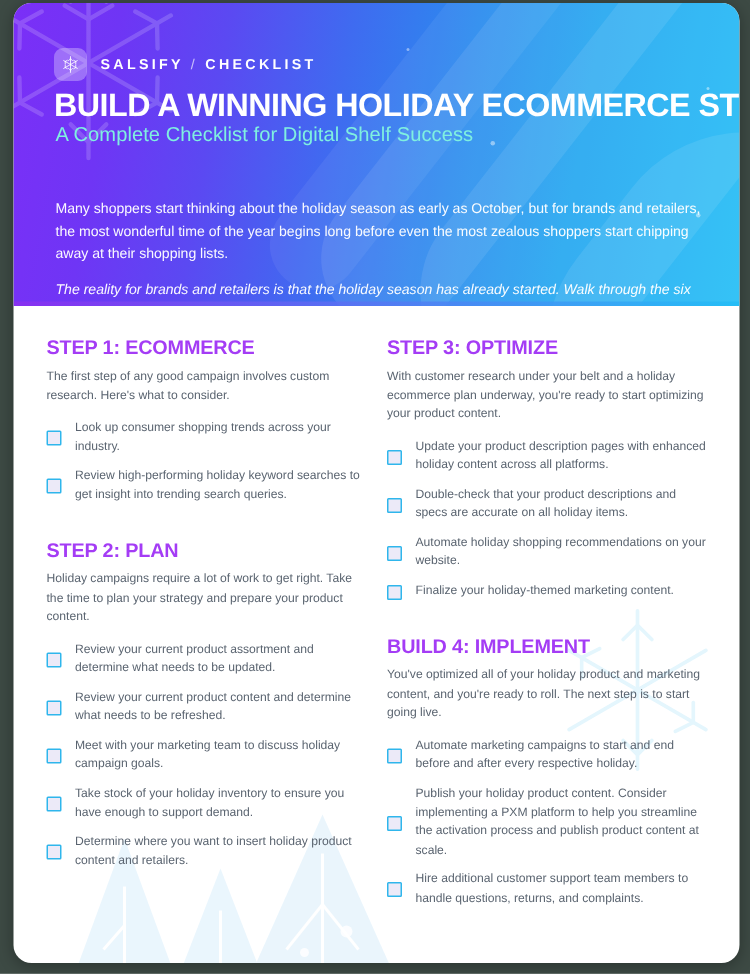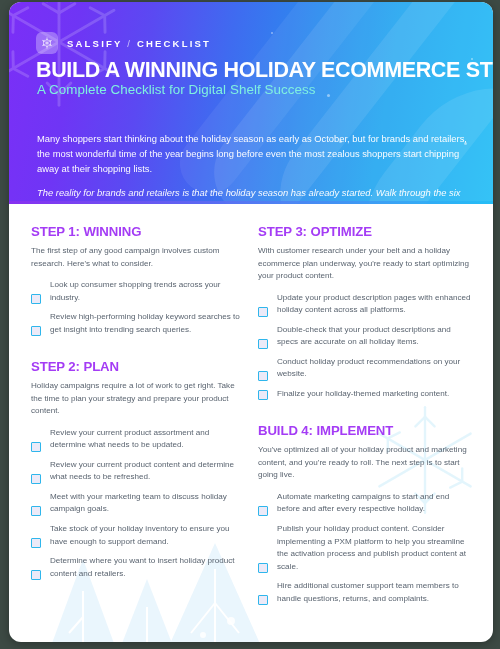--- a/index.html
+++ b/index.html
@@ -167,21 +167,21 @@
   .step-intro {
     color: #5a6470;
     font-size: 8.1px;
     line-height: 1.55;
     margin-bottom: 9px;
   }
 
   ul.checks { list-style: none; }
   ul.checks li {
     display: flex;
-    align-items: flex-end;
+    align-items: center;
     gap: 9px;
     margin-bottom: 7px;
   }
   .cbox {
     flex: none;
     width: 10px;
     height: 10px;
     margin-top: 1px;
     border: 1.6px solid #2fb6ec;
     background: #eceaf8;
@@ -330,21 +330,21 @@
           <line x1="-31" y1="-18" x2="-31" y2="-7"></line>
             <line x1="-31" y1="-18" x2="-21" y2="-23"></line>
           <line x1="31" y1="18" x2="31" y2="7"></line>
             <line x1="31" y1="18" x2="21" y2="23"></line>
         </g>
       </svg>
 
       <div class="col left">
 
         <div>
-          <div class="step-title">STEP 1: WINNING</div>
+          <div class="step-title">STEP 1: ECOMMERCE</div>
           <div class="step-intro">The first step of any good campaign involves custom research. Here's what to consider.</div>
           <ul class="checks">
             <li>
               <span class="cbox"></span>
               <span class="ctext">Look up consumer shopping trends across your industry.</span>
             </li>
             <li>
               <span class="cbox"></span>
               <span class="ctext">Review high-performing holiday keyword searches to get insight into trending search queries.</span>
             </li>
@@ -390,21 +390,21 @@
             <li>
               <span class="cbox"></span>
               <span class="ctext">Update your product description pages with enhanced holiday content across all platforms.</span>
             </li>
             <li>
               <span class="cbox"></span>
               <span class="ctext">Double-check that your product descriptions and specs are accurate on all holiday items.</span>
             </li>
             <li>
               <span class="cbox"></span>
-              <span class="ctext">Conduct holiday product recommendations on your website.</span>
+              <span class="ctext">Automate holiday shopping recommendations on your website.</span>
             </li>
             <li>
               <span class="cbox"></span>
               <span class="ctext">Finalize your holiday-themed marketing content.</span>
             </li>
           </ul>
         </div>
 
         <div class="gap-block"></div>
 

